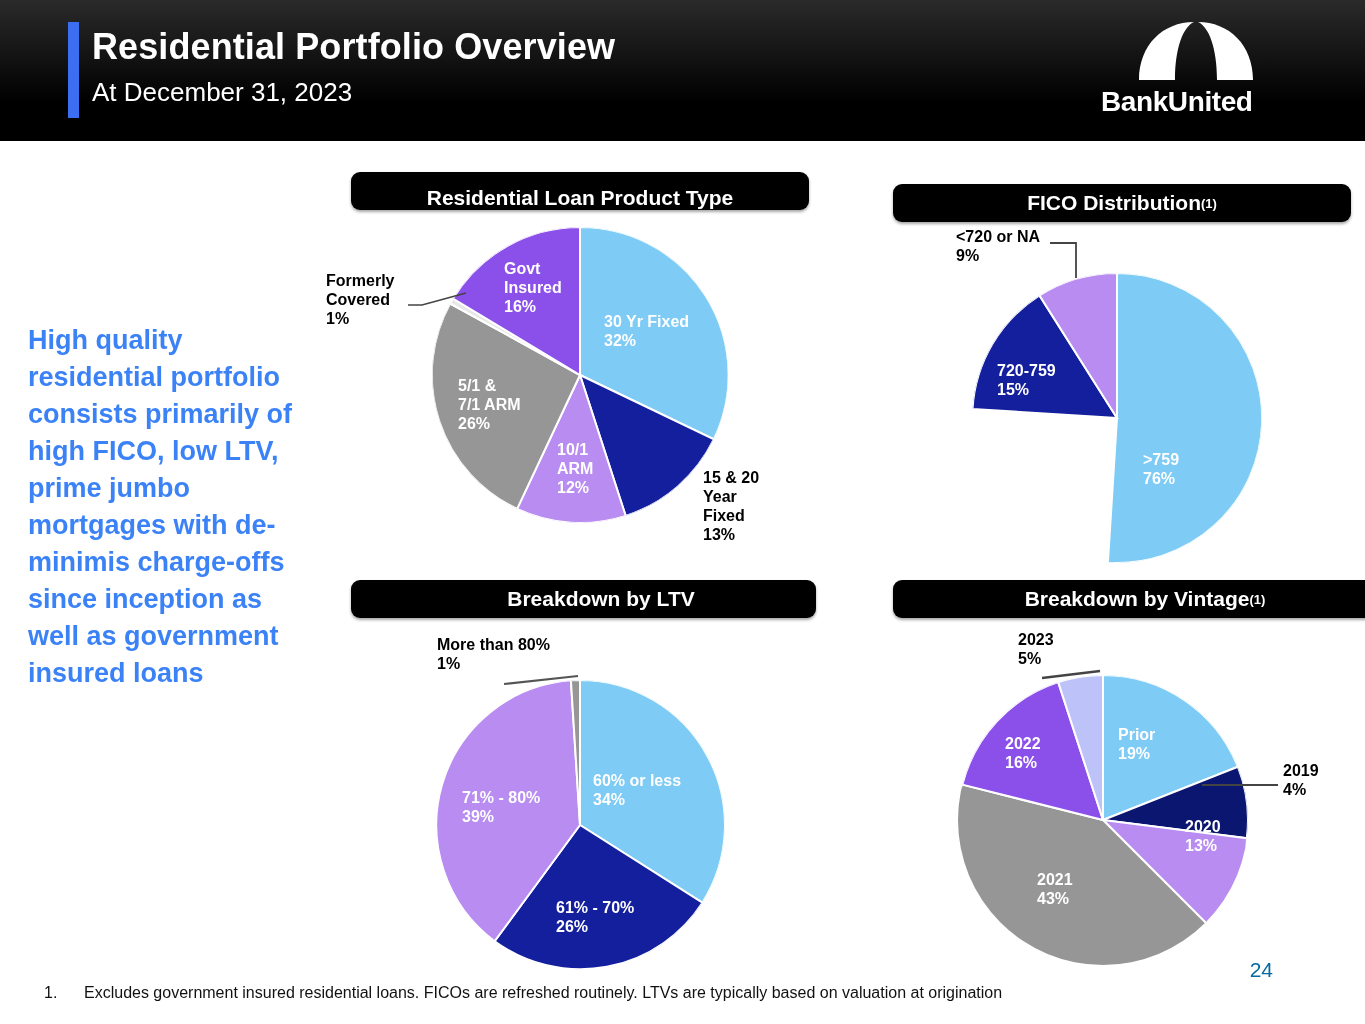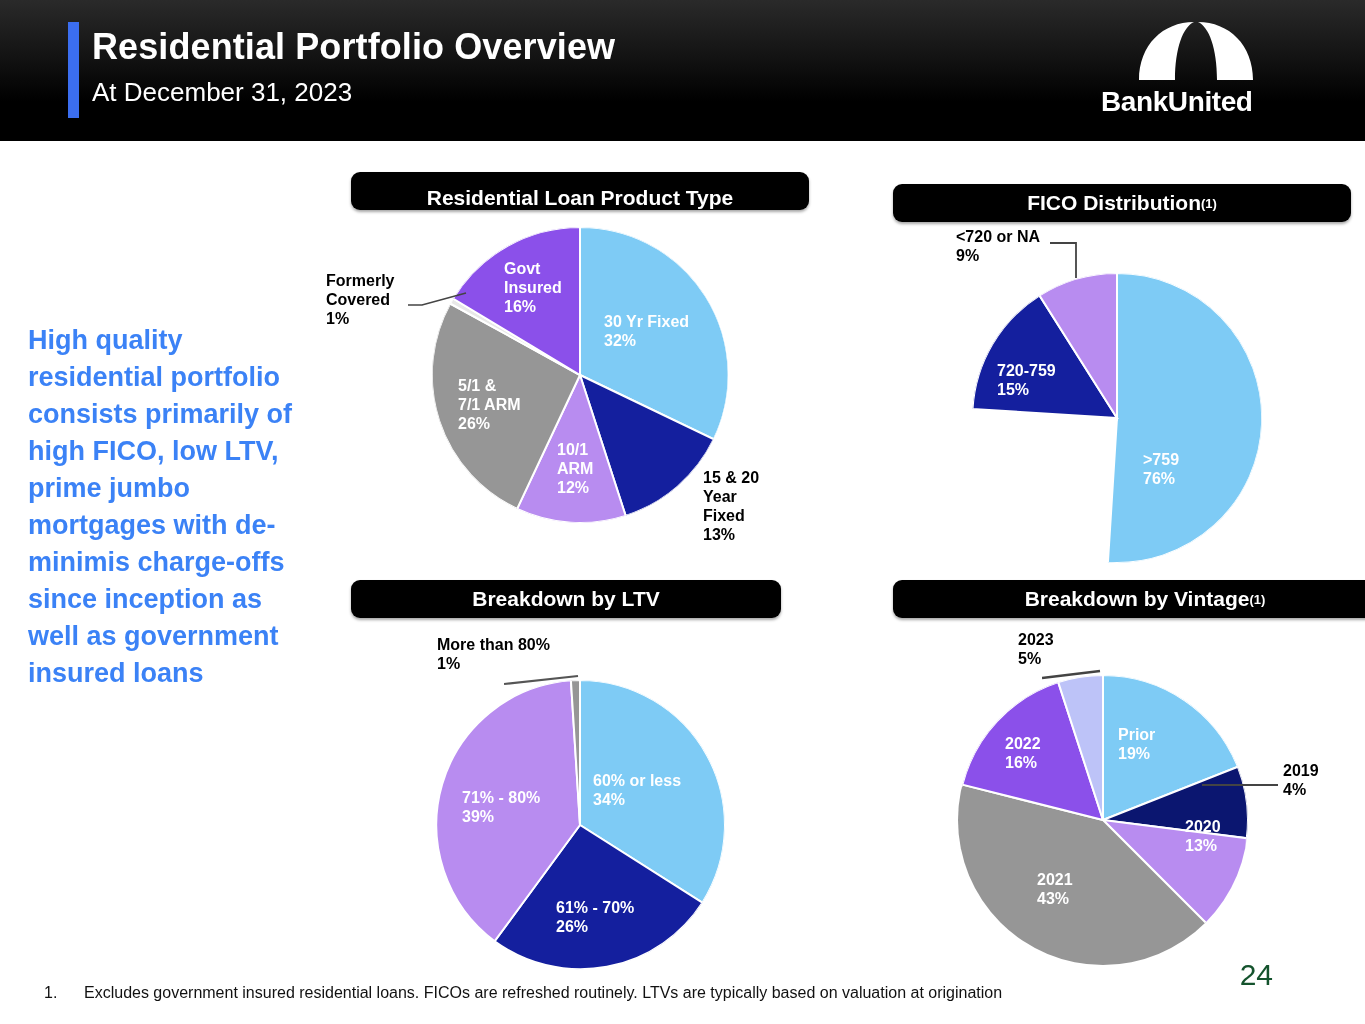--- a/index.html
+++ b/index.html
@@ -62,21 +62,21 @@
   .pielabel.out{color:#000000;}
 
   
   .footnote{
     position:absolute;left:44px;top:984px;width:1270px;
     font-size:16px;color:#111;white-space:nowrap;
   }
   .footnote .num{display:inline-block;width:40px;}
   .pagenum{
     position:absolute;right:92px;top:958px;
-    color:#14532d;font-size:30px;font-weight:normal;
+    color:#0369a1;font-size:21px;font-weight:normal;
   }
 </style>
 </head>
 <body>
 
 <div class="slide">
 
   <div class="header">
     <div class="header-accent"></div>
     <div class="header-title">Residential Portfolio Overview</div>
@@ -152,21 +152,21 @@
   <div class="pielabel in" style="left:1143px;top:451px;">&gt;759
 76%</div>
   <div class="pielabel in" style="left:997px;top:362px;">720-759
 15%</div>
   <div class="pielabel out" style="left:956px;top:228px;">&lt;720 or NA
 9%</div>
   <svg style="position:absolute;left:1050px;top:240px;width:32px;height:40px;" viewBox="0 0 32 40">
     <path d="M0 3 L26 3 L26 38" stroke="#444" stroke-width="1.8" fill="none"></path>
   </svg>
 
-  <div class="pill" style="left:351px;top:580px;width:430px;">
+  <div class="pill" style="left:351px;top:580px;width:430px;padding-left:35px;">
     <span>Breakdown by LTV</span>
   </div>
 
   <svg class="pie" style="left:435px;top:680px;width:290px;height:290px;" viewBox="0 0 290 290">
 
     <path d="M145 145 L145 0 A145 145 0 0 1 267.4 222.7 Z" fill="#7ECBF5" stroke="#ffffff" stroke-width="2"></path>
 
     <path d="M145 145 L267.4 222.7 A145 145 0 0 1 59.7 261.2 Z" fill="#141F9E" stroke="#ffffff" stroke-width="2"></path>
 
     <path d="M145 145 L59.7 261.2 A145 145 0 0 1 135.9 0.3 Z" fill="#B88CF0" stroke="#ffffff" stroke-width="2"></path>

